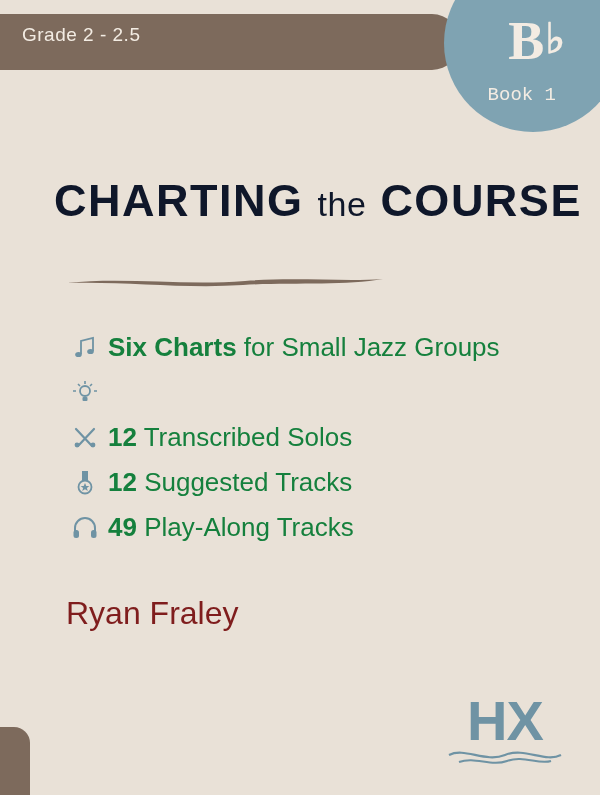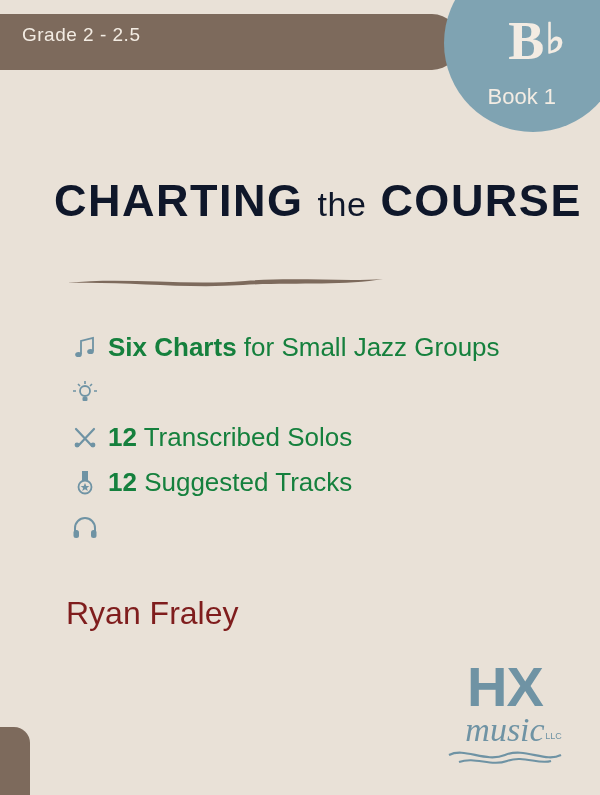--- a/index.html
+++ b/index.html
@@ -63,22 +63,22 @@
   }
   .key-flat {
     font-size: 42px;
     vertical-align: 6px;
   }
   .key-book {
     position: absolute;
     top: 84px;
     right: 44px;
     color: #f3ece3;
-    font-size: 22px;
-    font-family: Liberation Sans, sans-serif;
+    font-size: 19px;
+    font-family: Liberation Mono, monospace;
   }
 
   
   .title {
     position: absolute;
     top: 175px;
     left: 18px;
     width: 600px;
     text-align: center;
     color: #0f172a;
@@ -270,31 +270,31 @@
     </div>
 
     <div class="feature">
       <span class="feature-icon">
         <svg width="26" height="26" viewBox="0 0 26 26">
           <path d="M3 17 V13 A10 10 0 0 1 23 13 V17" stroke="#6f93a4" stroke-width="2" fill="none"></path>
           <rect x="1.5" y="15" width="5.5" height="8" rx="2.5" fill="#6f93a4"></rect>
           <rect x="19" y="15" width="5.5" height="8" rx="2.5" fill="#6f93a4"></rect>
         </svg>
       </span>
+      <span class="feature-text">
+        <span class="hl">49</span><span> Play-Along Tracks</span>
+      </span>
     </div>
 
   </div>
 
   <div class="author">Ryan Fraley</div>
 
   <div class="logo">
     <div class="logo-hx">HX</div>
-    <div class="logo-music">
-      <span>music</span><span class="logo-llc">LLC</span>
-    </div>
     <svg class="logo-wave" width="120" height="16" viewBox="0 0 120 16">
       <path d="M4 6 C 20 -2, 40 14, 60 6 C 80 -2, 100 14, 116 6" stroke="#6f93a4" stroke-width="2.2" fill="none"></path>
       <path d="M14 13 C 30 7, 46 18, 62 12 C 78 6, 94 16, 106 12" stroke="#6f93a4" stroke-width="2" fill="none"></path>
     </svg>
   </div>
 
   <div class="corner-tab"></div>
 
 </div>
 

